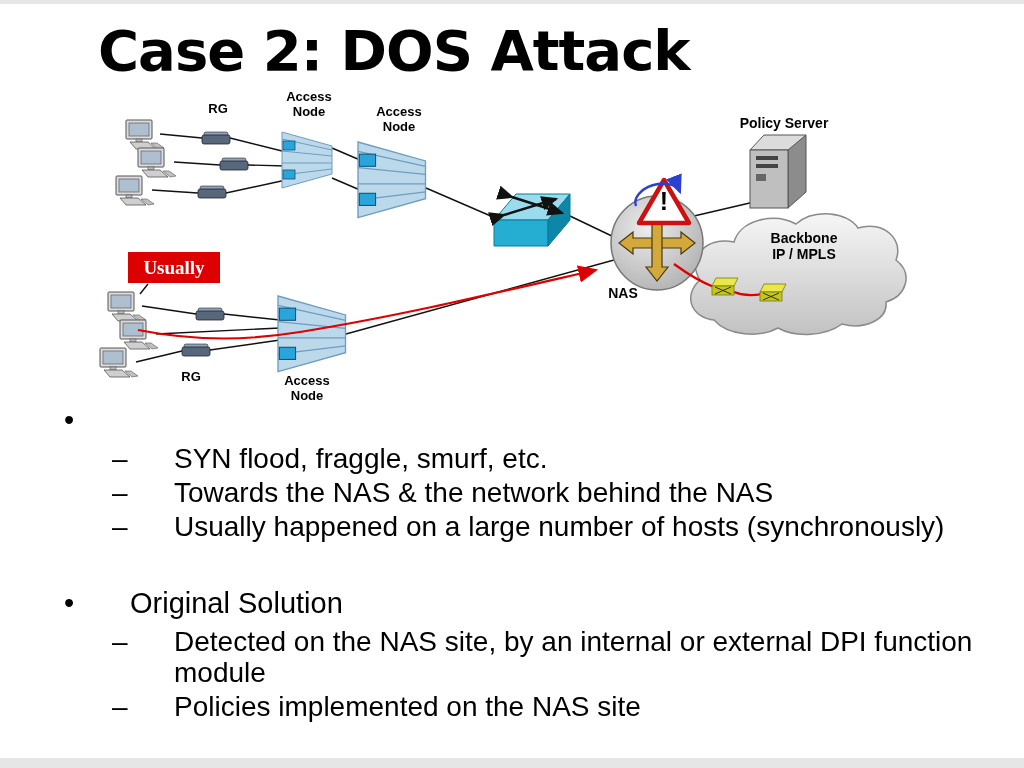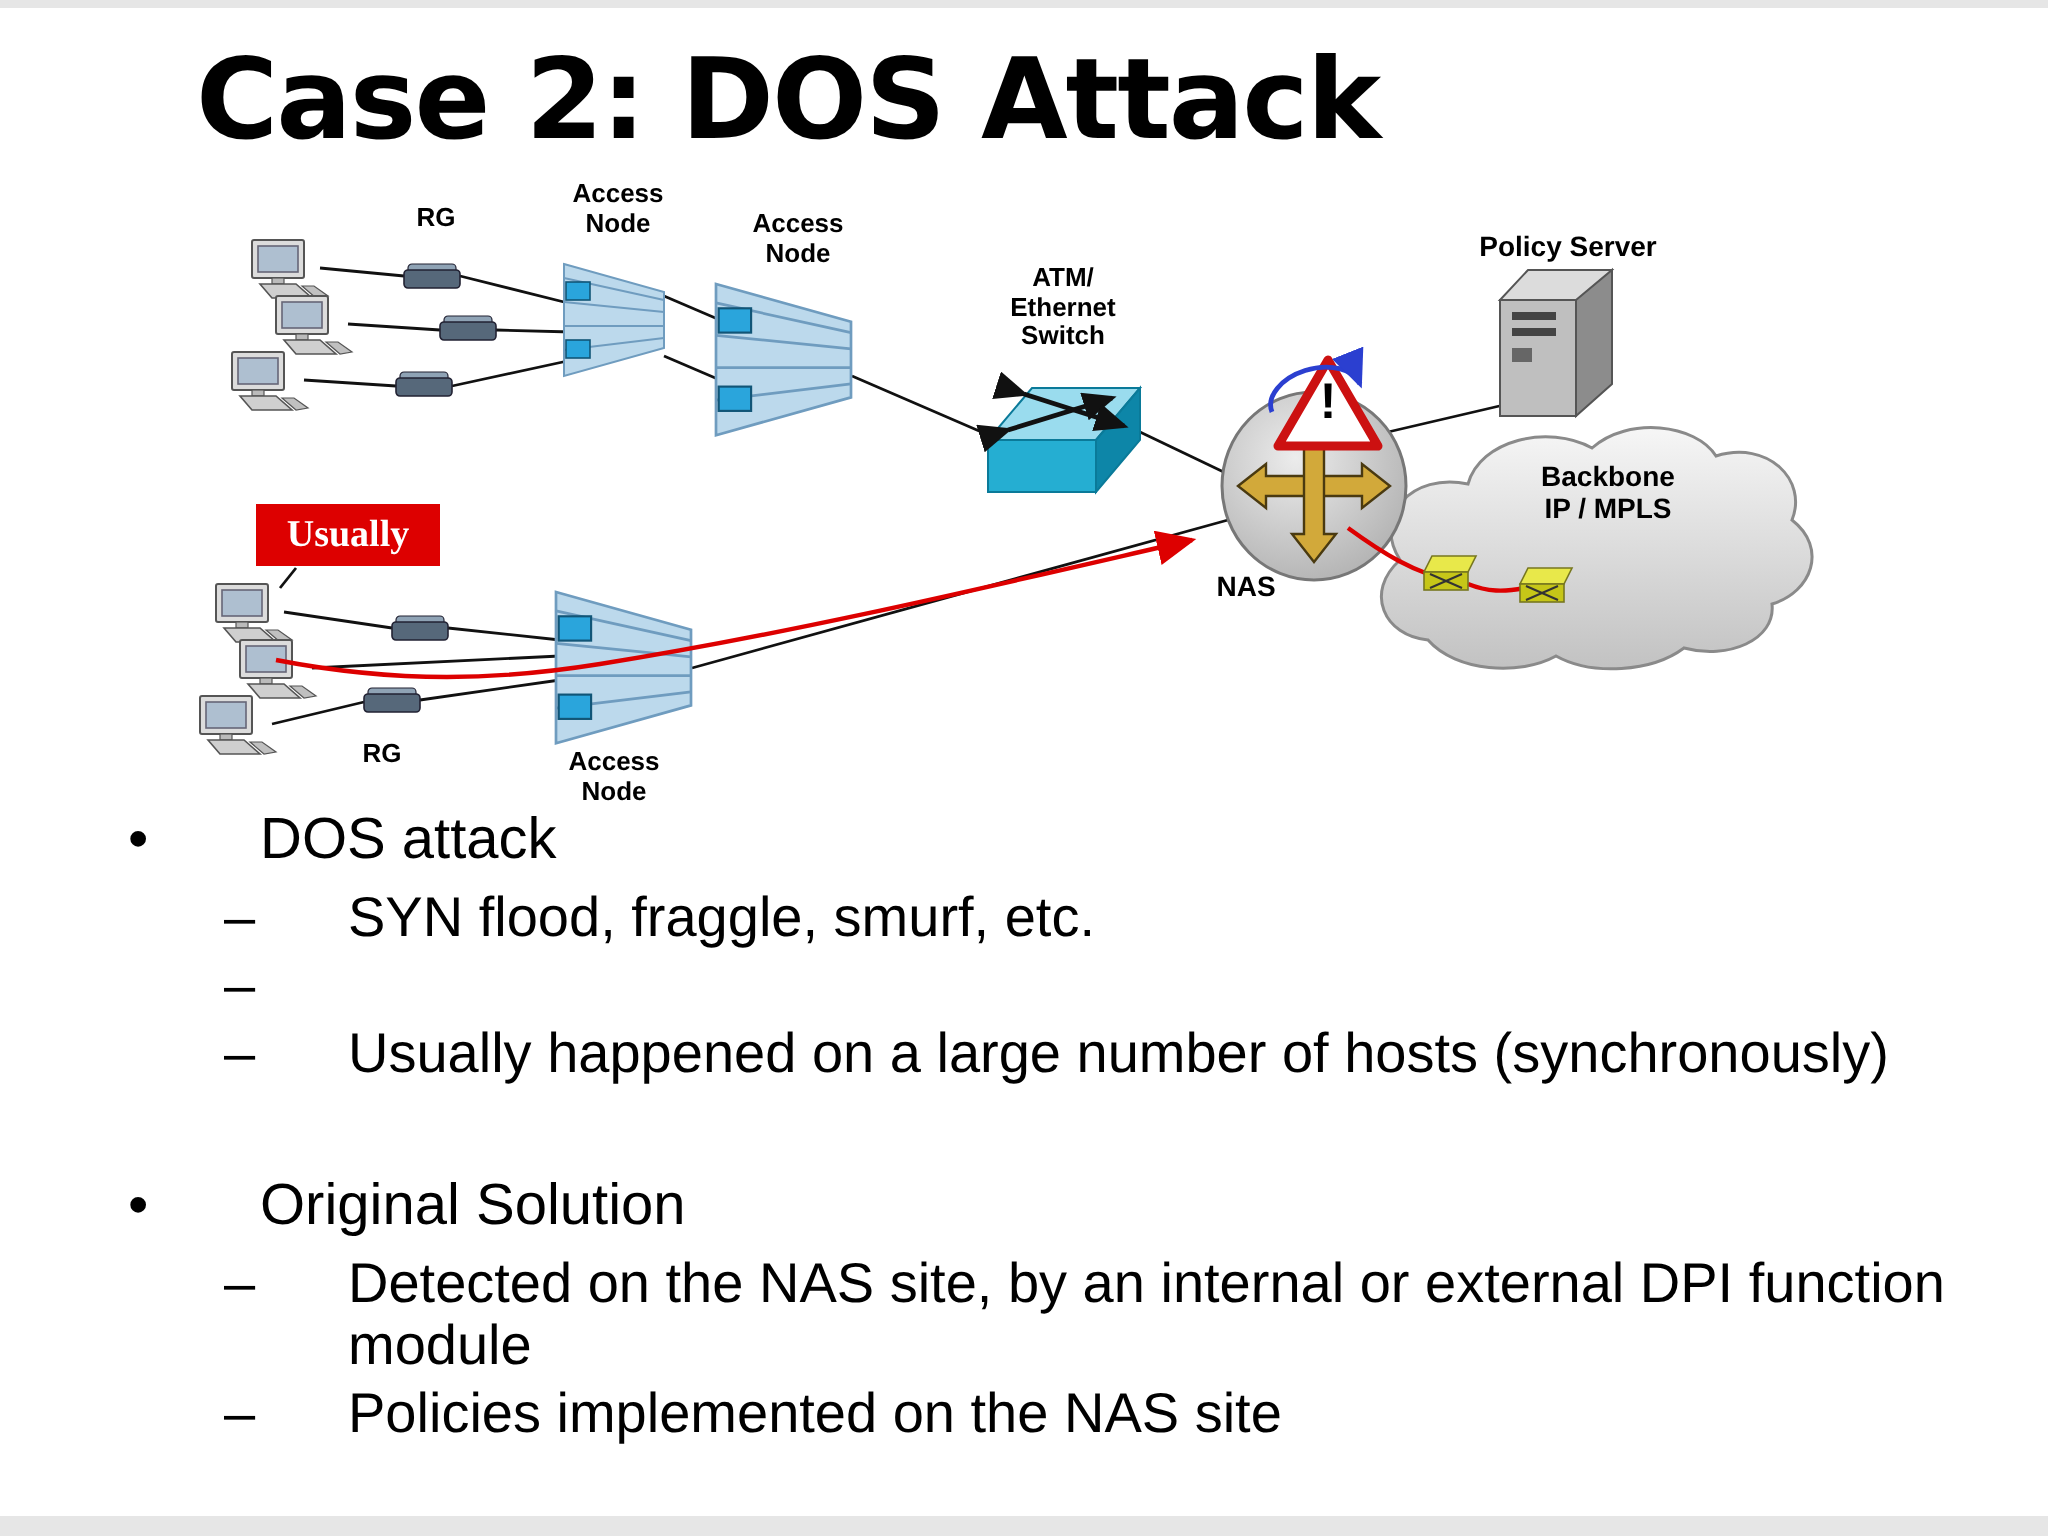--- a/index.html
+++ b/index.html
@@ -185,46 +185,43 @@
 
     <use href="#yr" transform="translate(712,186)"></use>
     <use href="#yr" transform="translate(760,192)"></use>
   </svg>
 
   <div class="dlabel" style="left:203px;top:14px;width:30px;">RG</div>
   <div class="dlabel" style="left:274px;top:2px;width:70px;">Access
 Node</div>
   <div class="dlabel" style="left:364px;top:17px;width:70px;">Access
 Node</div>
-  <div class="dlabel" style="left:489px;top:44px;width:85px;">ATM/
-Ethernet
-Switch</div>
   <div class="dlabel fs14" style="left:724px;top:17px;width:120px;margin-top:11px;">Policy Server</div>
   <div class="dlabel fs14" style="left:748px;top:143px;width:112px;">Backbone
 IP / MPLS</div>
   <div class="dlabel fs14" style="left:600px;top:198px;width:46px;">NAS</div>
   <div class="dlabel" style="left:176px;top:282px;width:30px;">RG</div>
   <div class="dlabel" style="left:272px;top:286px;width:70px;">Access
 Node</div>
 
   <div class="attacker-box">Usually</div>
   <div class="warn-mark">!</div>
 </div>
 
 <div class="bullets">
   <div class="brow l1">
     <span class="mk">•</span>
-    <span class="tx">DOS attack</span>
   </div>
   <div class="brow l2">
     <span class="mk">–</span>
     <span class="tx">SYN flood, fraggle, smurf, etc.</span>
   </div>
   <div class="brow l2">
     <span class="mk">–</span>
+    <span class="tx">Towards the NAS &amp; the network behind the NAS</span>
   </div>
   <div class="brow l2">
     <span class="mk">–</span>
     <span class="tx">Usually happened on a large number of hosts (synchronously)</span>
   </div>
   <div class="brow l1 sp">
     <span class="mk">•</span>
     <span class="tx">Original Solution</span>
   </div>
   <div class="brow l2">

